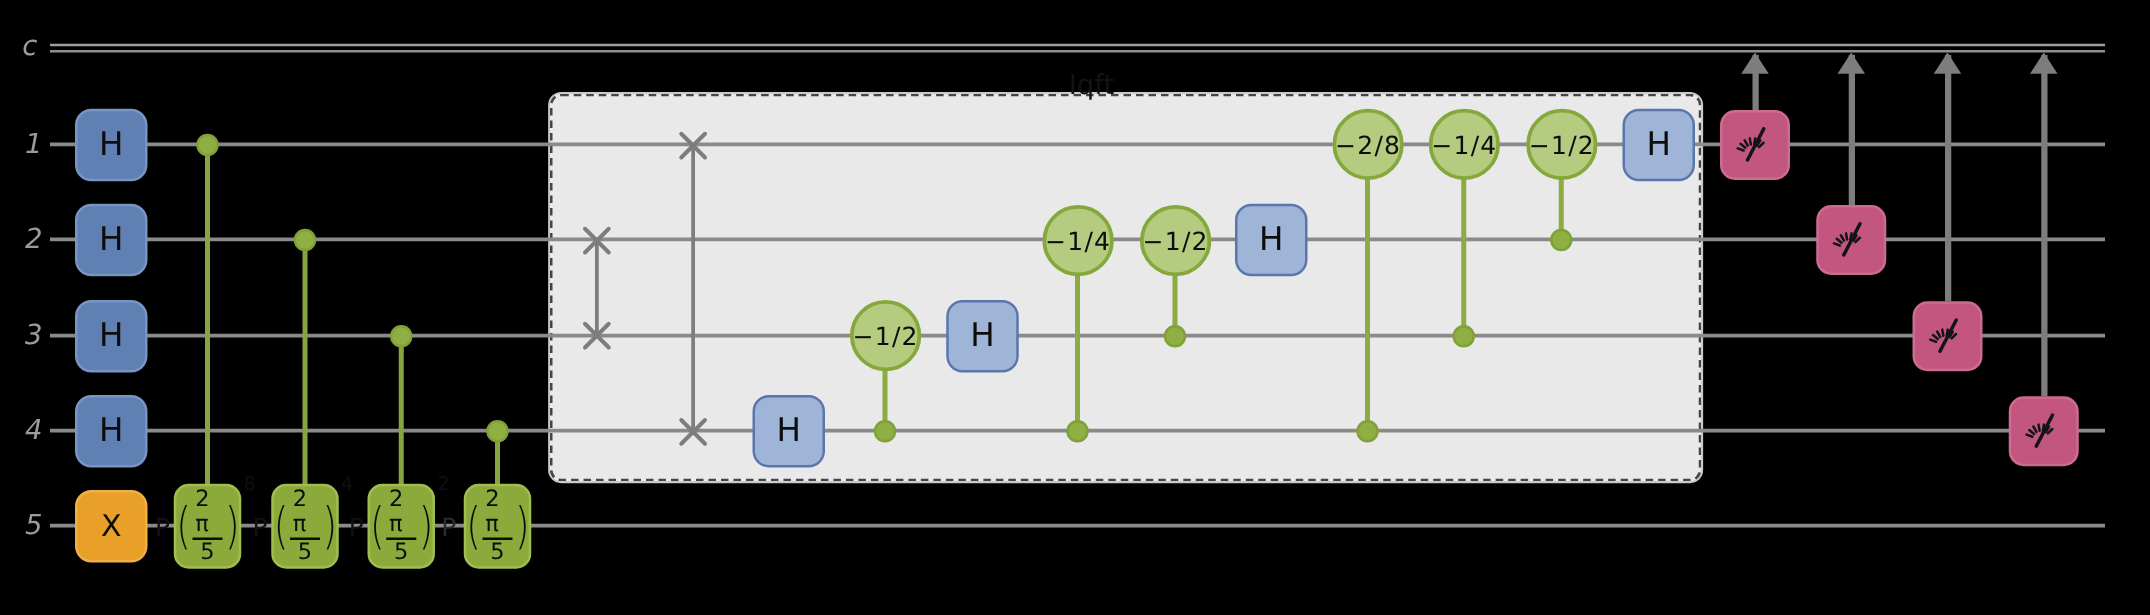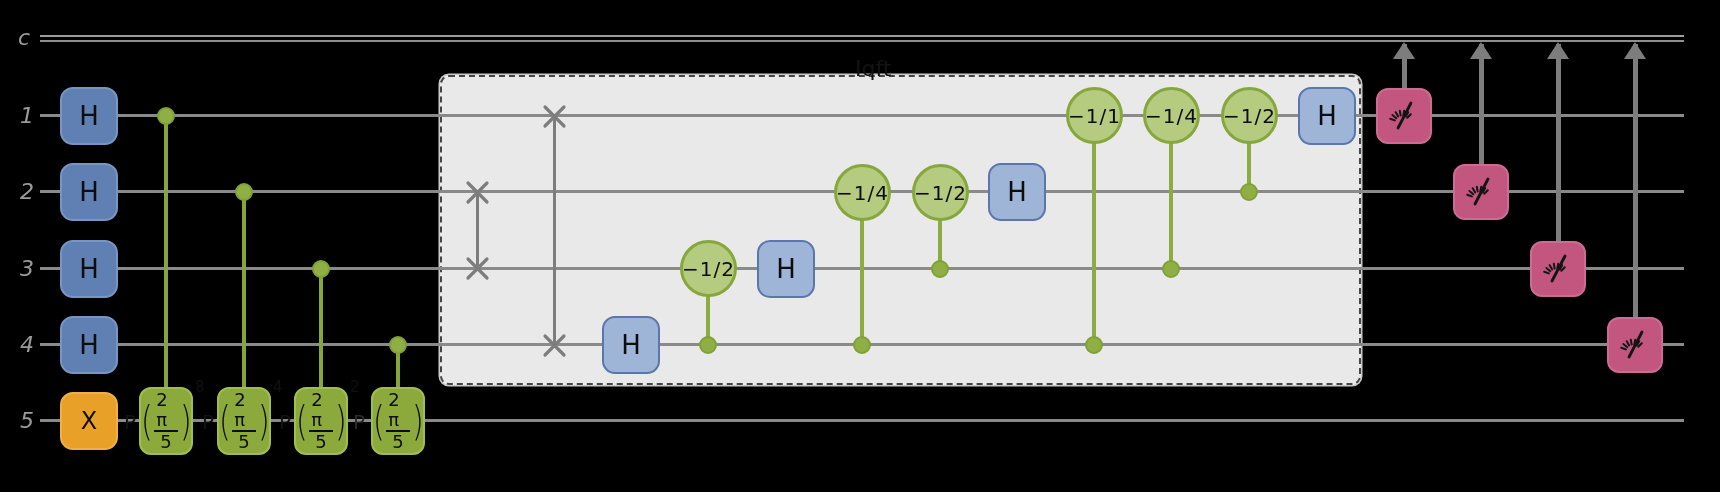--- a/index.html
+++ b/index.html
@@ -179,21 +179,21 @@
 
   <div class="gline" style="left:938px;top:192px;height:77px;background:#8cab40;"></div>
   <div class="ccirc" style="left:912px;top:164px;">−1/2</div>
   <div class="cdot" style="left:931px;top:260px;"></div>
 
   <div class="gate h-in" style="left:988px;top:163px;">
       <span>H</span>
     </div>
 
   <div class="gline" style="left:1092px;top:116px;height:229px;background:#8cab40;"></div>
-  <div class="ccirc" style="left:1066px;top:87px;">−1/1</div>
+  <div class="ccirc" style="left:1066px;top:87px;">−2/8</div>
   <div class="cdot" style="left:1085px;top:336px;"></div>
 
   <div class="gline" style="left:1169px;top:116px;height:153px;background:#8cab40;"></div>
   <div class="ccirc" style="left:1143px;top:87px;">−1/4</div>
   <div class="cdot" style="left:1162px;top:260px;"></div>
 
   <div class="gline" style="left:1247px;top:116px;height:77px;background:#8cab40;"></div>
   <div class="ccirc" style="left:1221px;top:87px;">−1/2</div>
   <div class="cdot" style="left:1240px;top:183px;"></div>
 

